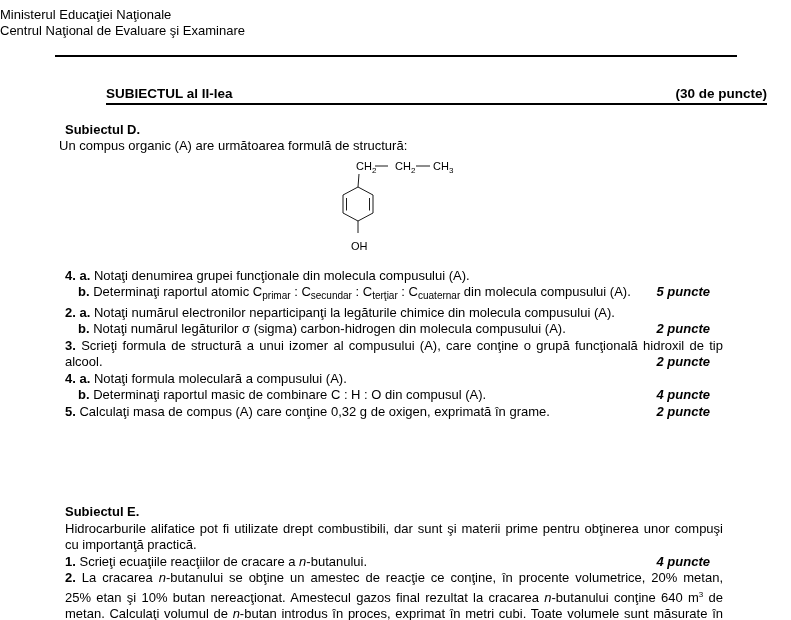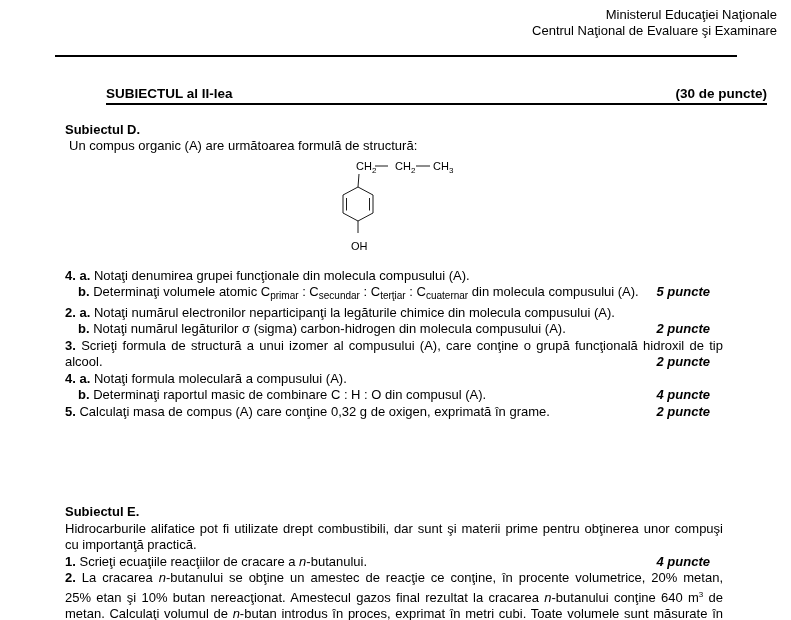--- a/index.html
+++ b/index.html
@@ -2,26 +2,26 @@
 <html><head>
 <meta charset="utf-8">
 <style>
   html,body{margin:0;padding:0;}
   body{
     width:791px;height:620px;background:#ffffff;color:#000;
     font-family:"Liberation Sans","DejaVu Sans",sans-serif;
     font-size:13px;position:relative;overflow:hidden;
   }
   .abs{position:absolute;}
-  .hdr{top:7px;left:0;width:777px;text-align:right;line-height:15.5px;font-size:13px;}
+  .hdr{top:7px;left:0;width:777px;text-align:left;line-height:15.5px;font-size:13px;}
   .toprule{top:55px;left:55px;width:682px;height:0;border-top:2px solid #000;}
   .titlerow{top:86px;left:62px;width:661px;height:17px;border-bottom:2px solid #000;
     display:flex;justify-content:space-between;font-weight:bold;font-size:13.5px;margin-left:44px;}
   .dtitle{top:122px;left:65px;font-weight:bold;}
-  .dintro{top:138px;left:69px;text-align:center;}
+  .dintro{top:138px;left:59px;text-align:center;}
   .struct{top:154px;left:325px;}
   .qblock{left:65px;width:658px;line-height:16.45px;}
   .dq{top:268px;}
   .eq{top:495px;line-height:16.55px;margin-top:9px;}
   .line{position:relative;white-space:nowrap;}
   .just{text-align:justify;text-align-last:justify;white-space:normal;}
   .b{font-weight:bold;}
   .it{font-style:italic;}
   .ind{padding-left:13px;}
   .pts{position:absolute;right:13px;top:0;font-weight:bold;font-style:italic;white-space:nowrap;}
@@ -61,21 +61,21 @@
     </g>
     <text x="31" y="16" font-size="11" fill="#000"><tspan>CH</tspan><tspan font-size="8" dy="3">2</tspan></text>
     <text x="70" y="16" font-size="11" fill="#000"><tspan>CH</tspan><tspan font-size="8" dy="3">2</tspan></text>
     <text x="108" y="16" font-size="11" fill="#000"><tspan>CH</tspan><tspan font-size="8" dy="3">3</tspan></text>
     <text x="26" y="96" font-size="11" fill="#000"><tspan>OH</tspan></text>
   </svg>
 </div>
 
 <div class="abs qblock dq">
   <div class="line"><span class="b">4. a.</span><span> Notaţi denumirea grupei funcţionale din molecula compusului (A).</span></div>
-  <div class="line ind"><span class="b">b.</span><span> Determinaţi volumele atomic C</span><span class="sb">primar</span><span> : C</span><span class="sb">secundar</span><span> : C</span><span class="sb">terţiar</span><span> : C</span><span class="sb">cuaternar</span><span> din molecula compusului (A).</span><span class="pts">5 puncte</span></div>
+  <div class="line ind"><span class="b">b.</span><span> Determinaţi raportul atomic C</span><span class="sb">primar</span><span> : C</span><span class="sb">secundar</span><span> : C</span><span class="sb">terţiar</span><span> : C</span><span class="sb">cuaternar</span><span> din molecula compusului (A).</span><span class="pts">5 puncte</span></div>
   <div class="line"><span class="b">2. a.</span><span> Notaţi numărul electronilor neparticipanţi la legăturile chimice din molecula compusului (A).</span></div>
   <div class="line ind"><span class="b">b.</span><span> Notaţi numărul legăturilor σ (sigma) carbon-hidrogen din molecula compusului (A).</span><span class="pts">2 puncte</span></div>
   <div class="line just"><span class="b">3.</span><span> Scrieţi formula de structură a unui izomer al compusului (A), care conţine o grupă funcţională hidroxil de tip</span></div>
   <div class="line"><span>alcool.</span><span class="pts">2 puncte</span></div>
   <div class="line"><span class="b">4. a.</span><span> Notaţi formula moleculară a compusului (A).</span></div>
   <div class="line ind"><span class="b">b.</span><span> Determinaţi raportul masic de combinare C : H : O din compusul (A).</span><span class="pts">4 puncte</span></div>
   <div class="line"><span class="b">5.</span><span> Calculaţi masa de compus (A) care conţine 0,32 g de oxigen, exprimată în grame.</span><span class="pts">2 puncte</span></div>
 </div>
 
 <div class="abs qblock eq">

